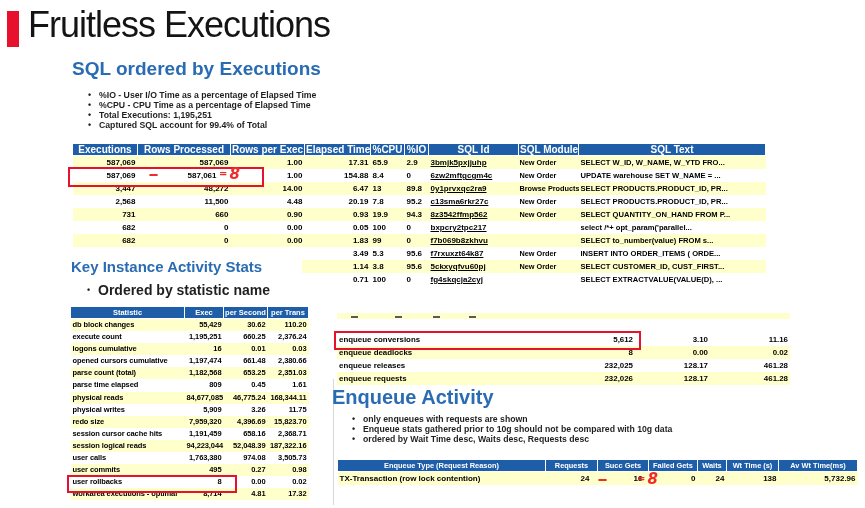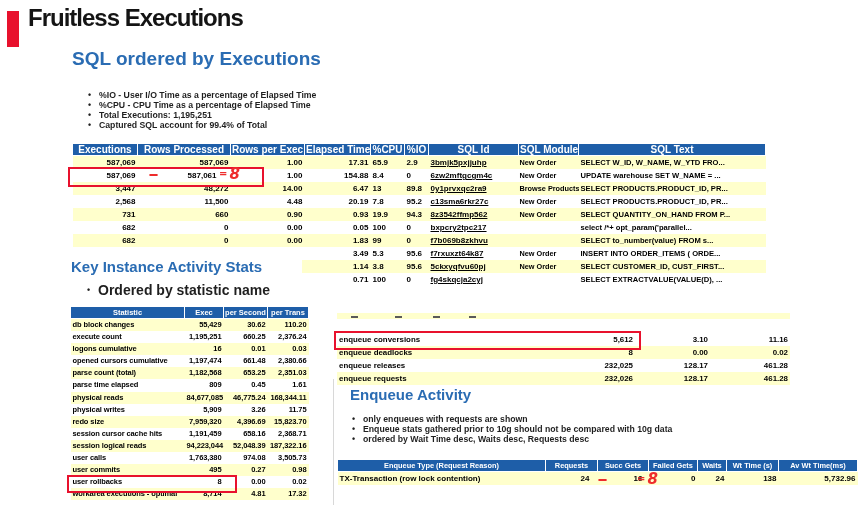--- a/index.html
+++ b/index.html
@@ -2,27 +2,27 @@
 <html><head>
 <meta charset="utf-8">
 <style>
   html,body{margin:0;padding:0}
   body{width:865px;height:508px;position:relative;background:#fff;overflow:hidden;
        font-family:"Liberation Sans",sans-serif;color:#000}
   .abs{position:absolute}
 
   
   .accent-bar{left:7px;top:11px;width:12px;height:36px;background:#E8112D}
-  .page-title{left:28px;top:4px;font-size:24px;font-weight:700;letter-spacing:-1px;color:#141414;white-space:nowrap}
+  .page-title{left:28px;top:4px;font-size:36px;font-weight:400;letter-spacing:-1px;color:#141414;white-space:nowrap}
 
   
   .h2{font-weight:700;color:#2A6CB3;white-space:nowrap;z-index:4}
-  .h2.sql{left:72px;top:48px;font-size:19px}
+  .h2.sql{left:72px;top:58px;font-size:19px}
   .h2.kis{left:71px;top:258px;font-size:15px}
-  .h2.enq{left:350px;top:386px;font-size:15px}
+  .h2.enq{left:332px;top:386px;font-size:20px}
 
   
   ul.blts{list-style:none;margin:0;padding:0;font-weight:700;color:#1f1f1f;z-index:4}
   ul.blts li{position:relative;padding-left:11px;white-space:nowrap}
   ul.blts li::before{content:"•";position:absolute;left:0;top:0;font-size:9px}
   #blts-sql{left:88px;top:90px;font-size:8.7px}
   #blts-sql li{line-height:10px}
   #blt-kis{left:87px;top:286px;font-size:14px}
   #blt-kis li{line-height:9px}
   #blts-enq{left:352px;top:415px;font-size:8.7px}

